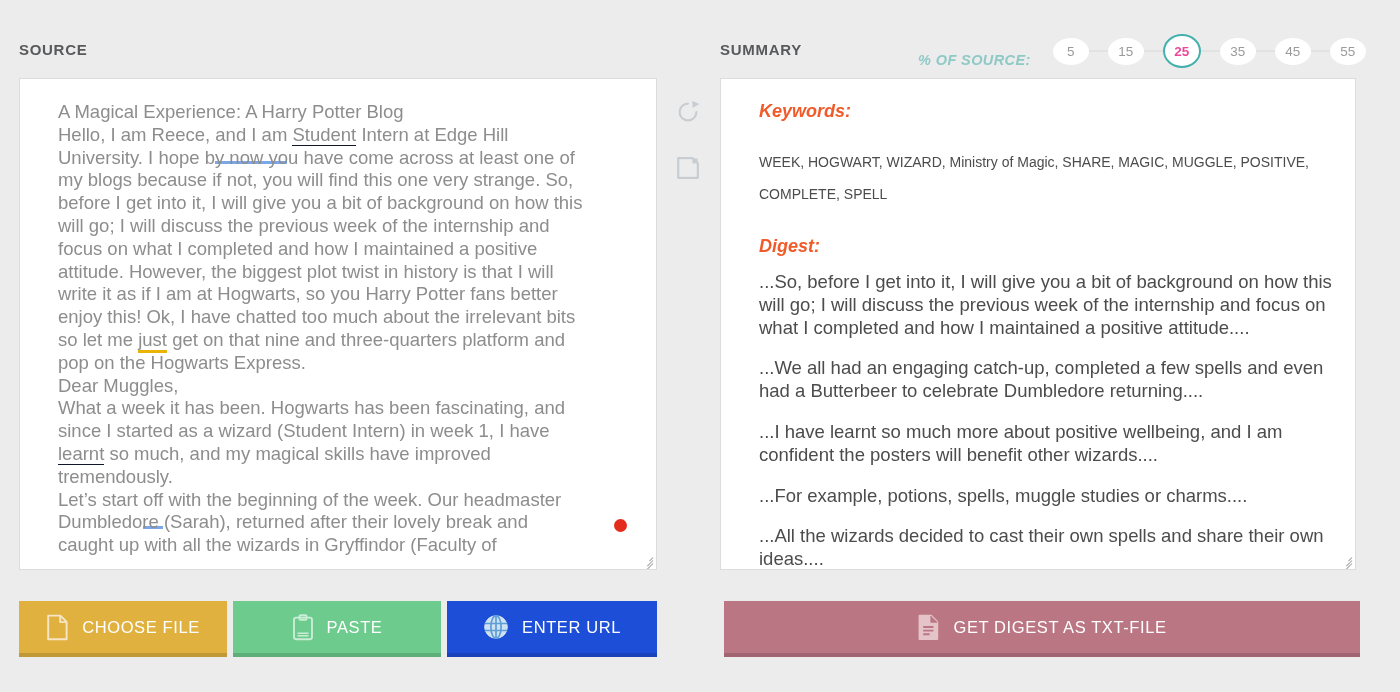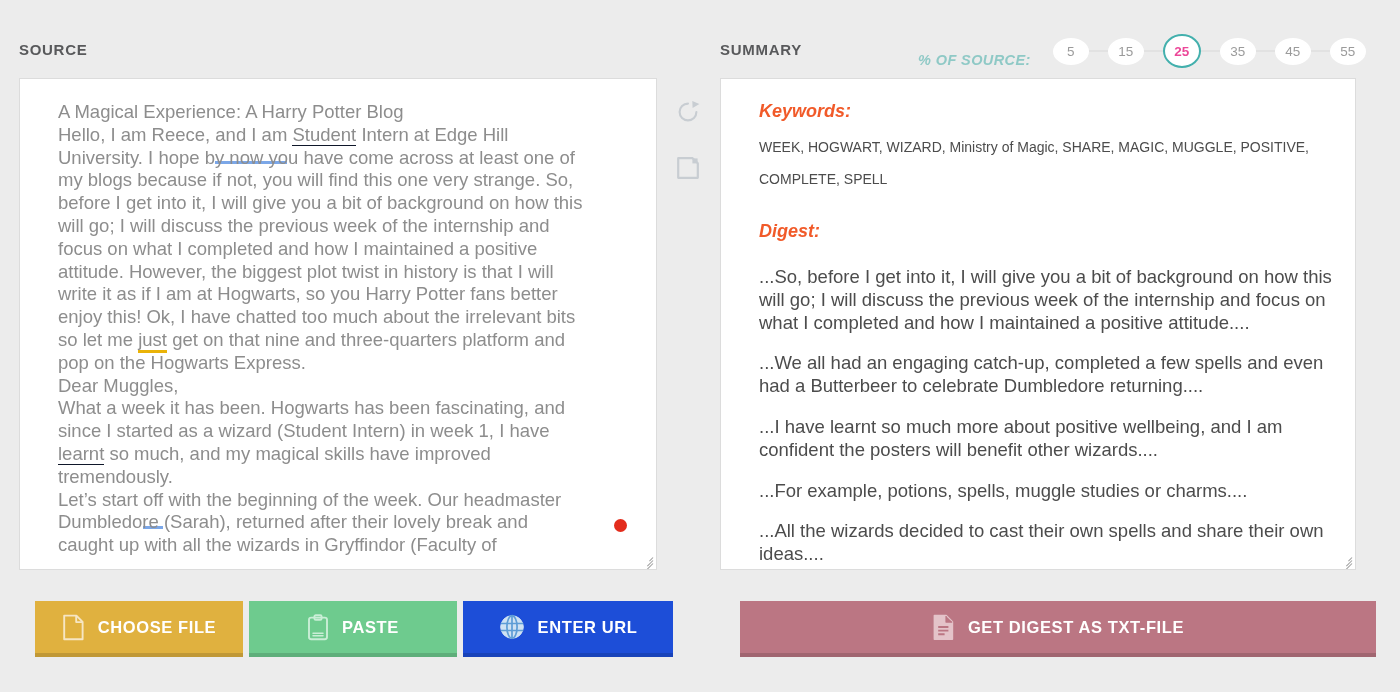--- a/index.html
+++ b/index.html
@@ -149,35 +149,35 @@
     border-radius: 50%;
     background: #e32c1c;
   }
 
   
   .sum-head {
     font-size: 18px;
     font-style: italic;
     font-weight: bold;
     color: #f15a29;
-    margin-bottom: 9px;
+    margin-bottom: 24px;
   }
   .sum-keywords {
     font-size: 14px;
     line-height: 32px;
     color: #4c4c4c;
     margin-bottom: 26px;
   }
   .sum-para {
     font-size: 18.5px;
     line-height: 22.8px;
     color: #4c4c4c;
     margin-bottom: 18px;
   }
-  .sum-head.digest { margin-bottom: 24px; }
+  .sum-head.digest { margin-bottom: 14px; }
 
   
   .mid-icons {
     position: absolute;
     left: 668px;
     top: 92px;
     width: 44px;
   }
   .mid-icon {
     width: 40px;
@@ -193,27 +193,26 @@
   .btn {
     position: absolute;
     height: 56px;
     top: 601px;
     display: flex;
     align-items: center;
     justify-content: center;
     gap: 13px;
     color: #ffffff;
     font-size: 16.5px;
-    font-weight: bold;
+    font-weight: normal;
     letter-spacing: 0.6px;
     cursor: pointer;
     border: none;
     border-bottom: 4px solid rgba(0,0,0,0.14);
     font-family: "Liberation Sans", sans-serif;
-    margin-left: 16px;
   }
   .btn .btn-icon { display: flex; align-items: center; }
   .btn-choose { left: 19px;  width: 208px; background: #e0b13f; }
   .btn-paste  { left: 233px; width: 208px; background: #6ecb8e; }
   .btn-url    { left: 447px; width: 210px; background: #1d4ed8; }
   .btn-digest { left: 724px; width: 636px; background: #bb7683; }
 </style>
 </head>
 <body>
 

